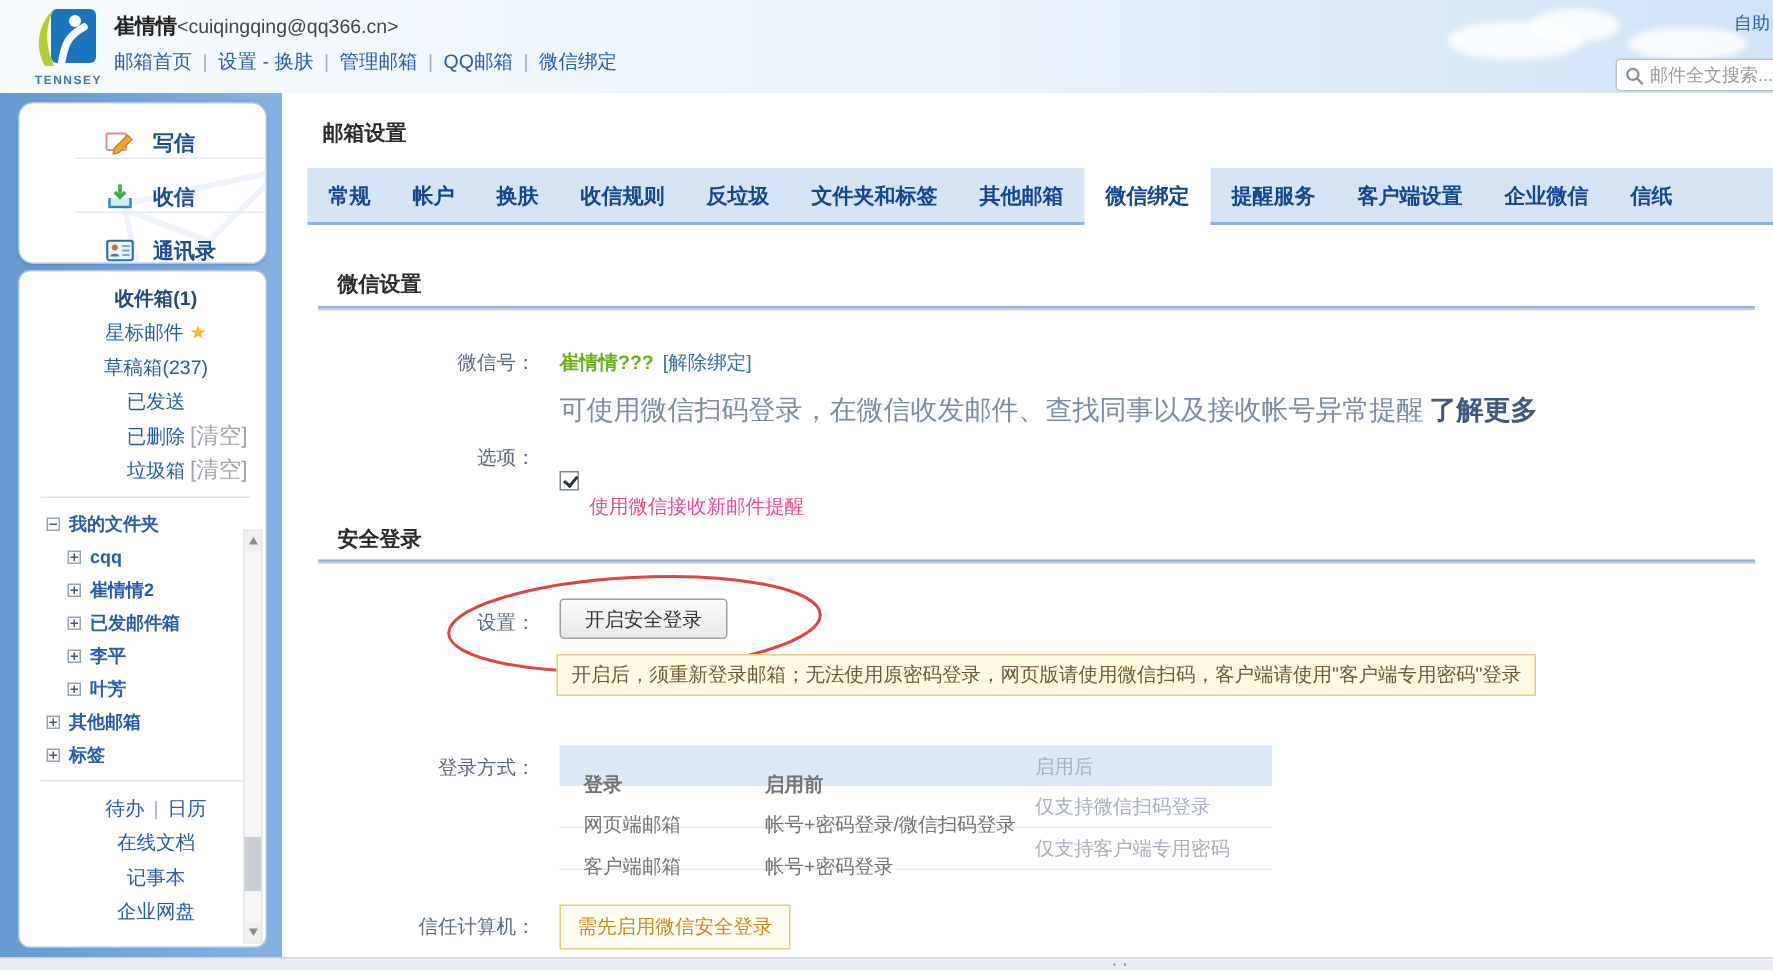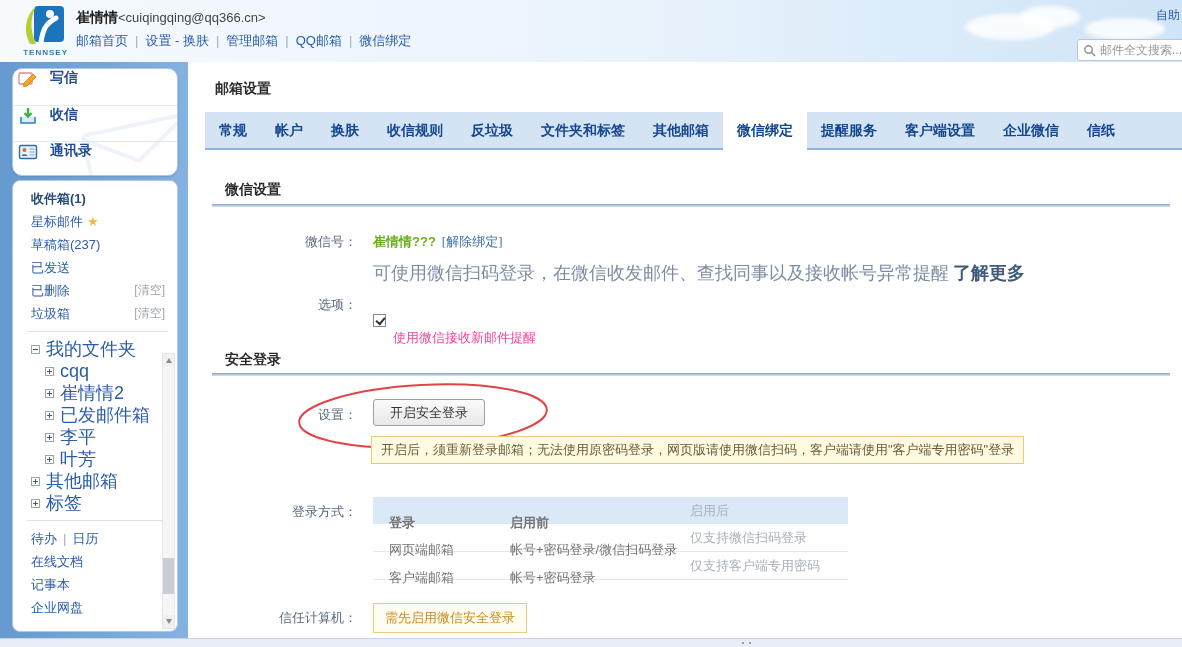--- a/index.html
+++ b/index.html
@@ -38,31 +38,31 @@
     background:linear-gradient(90deg,#6699cf,#85b2e2);}
   .bottombar{position:absolute;left:0;top:638px;width:1182px;height:9px;background:#e9eef6;border-top:1px solid #c9d5e4;}
   .dots{position:absolute;left:740px;top:2px;width:14px;height:4px;
     background:radial-gradient(circle 1.5px at 3px 2px,#98a2ae 55%,transparent 56%),
                radial-gradient(circle 1.5px at 10px 2px,#98a2ae 55%,transparent 56%);}
 
   
   .compose-box{position:absolute;left:12px;top:68px;width:166px;height:108px;background:#fff;
     border:1px solid #a9c8ea;border-radius:10px;overflow:hidden;box-shadow:0 1px 2px rgba(60,90,140,.25);}
   .env-mark{position:absolute;right:-20px;bottom:-16px;opacity:.5;}
-  .action-row{position:relative;height:36px;display:flex;align-items:flex-start;padding-left:5px;cursor:pointer;}
+  .action-row{position:relative;height:36px;display:flex;align-items:flex-end;padding-left:20px;cursor:pointer;margin-left:37px;}
   .action-row + .action-row{border-top:1px solid #e3e9f1;}
   .action-row .alabel{font-size:14px;font-weight:bold;color:#1f4d8f;margin-left:12px;}
   .folders-box{position:absolute;left:12px;top:180px;width:166px;height:452px;background:#fff;
-    border:1px solid #a9c8ea;border-radius:8px;overflow:hidden;padding-top:6px;}
+    border:1px solid #a9c8ea;border-radius:8px;overflow:hidden;padding-top:6px;text-align:center;}
   .fitem{height:23px;line-height:23px;padding-left:18px;font-size:13px;color:var(--link);cursor:pointer;position:relative;white-space:nowrap;}
   .fitem.bold{font-weight:bold;color:#29497c;}
-  .fitem .clear{position:absolute;right:12px;color:#a0a6ad;font-size:12px;cursor:pointer;}
+  .fitem .clear{position:absolute;right:12px;color:#a0a6ad;font-size:15px;cursor:pointer;}
   .star-icon{color:#f6b73c;font-size:13px;margin-left:4px;}
   .sdivider{height:1px;background:#dde3ea;margin:6px 10px 6px 14px;}
-  .titem{height:22px;line-height:22px;font-size:18px;color:var(--link);cursor:pointer;display:flex;align-items:center;padding-left:18px;white-space:nowrap;}
+  .titem{height:22px;line-height:22px;font-size:12px;color:var(--link);cursor:pointer;display:flex;align-items:center;padding-left:18px;white-space:nowrap;font-weight:bold;}
   .titem.ind{padding-left:32px;}
   .expander{width:9px;height:9px;border:1px solid #98a4b0;background:#fff;position:relative;margin-right:6px;flex:0 0 9px;cursor:pointer;}
   .expander::before{content:"";position:absolute;left:1px;top:3px;width:5px;height:1px;background:#45586e;}
   .expander.plus::after{content:"";position:absolute;left:3px;top:1px;width:1px;height:5px;background:#45586e;}
   .bitem{height:23px;line-height:23px;padding-left:18px;font-size:13px;color:var(--link);cursor:pointer;white-space:nowrap;}
   .todo-sep{color:#9ab0c6;margin:0 6px;}
   .scrollbar{position:absolute;right:2px;top:172px;width:13px;height:276px;background:#f6f6f6;border:1px solid #e6e6e6;}
   .sb-up,.sb-down{position:absolute;left:0;width:11px;height:13px;background:#f0f0f0;cursor:pointer;}
   .sb-up{top:0;} .sb-down{bottom:0;}
   .sb-up::after,.sb-down::after{content:"";position:absolute;left:2.5px;}
@@ -75,21 +75,21 @@
   .page-title{position:absolute;left:27px;top:18px;font-size:14px;font-weight:bold;color:#2b2b2b;}
   .tabstrip{position:absolute;left:17px;top:50px;right:0;height:38px;display:flex;align-items:flex-start;
     background:linear-gradient(var(--stripbg),var(--stripbg)) top/100% 36px no-repeat,
                linear-gradient(var(--stripline),var(--stripline)) bottom/100% 2px no-repeat;}
   .tab{height:36px;line-height:36px;padding:0 14px;font-size:14px;font-weight:bold;color:var(--tabtext);cursor:pointer;white-space:nowrap;}
   .tab.active{height:38px;background:#fff;}
   .section-title{position:absolute;font-size:14px;font-weight:bold;color:#2b2b2b;}
   .hr{position:absolute;left:24px;width:958px;height:3px;background:linear-gradient(#8ba6c4,#d7e4f2);}
   .flabel{position:absolute;left:40px;width:137px;text-align:right;font-size:13px;color:var(--label);padding-right:8px;}
   .wechat-name{position:absolute;left:185px;font-size:13px;font-weight:bold;color:var(--green);}
-  .unbind{font-weight:normal;color:#3a6ea5;margin-left:6px;text-decoration:none;cursor:pointer;font-family:Liberation Serif, serif;}
+  .unbind{font-weight:normal;color:#3a6ea5;margin-left:6px;text-decoration:none;cursor:pointer;}
   .descline{position:absolute;left:185px;font-size:18px;color:var(--desc);white-space:nowrap;}
   .learnmore{color:#3f5a7d;font-weight:bold;margin-left:4px;cursor:pointer;text-decoration:none;}
   .optrow{position:absolute;left:185px;display:flex;align-items:center;}
   .checkbox{width:13px;height:13px;border:1px solid #7a8a99;background:#fff;position:relative;cursor:pointer;flex:0 0 13px;}
   .checkbox.checked::after{content:"";position:absolute;left:2px;top:2px;width:7px;height:4px;
     border-left:2px solid #333;border-bottom:2px solid #333;transform:rotate(-50deg);}
   .optrow .optlabel{font-size:13px;color:#ec4899;margin-left:7px;margin-top:35px;}
   .btn{position:absolute;left:185px;height:27px;padding:0 16px;font-size:13px;color:#333;cursor:pointer;
     background:linear-gradient(#fbfbfb,#e8e8e8);border:1px solid #9aa0a6;border-radius:3px;font-family:inherit;}
   .red-ellipse{position:absolute;left:107px;top:319px;pointer-events:none;}

